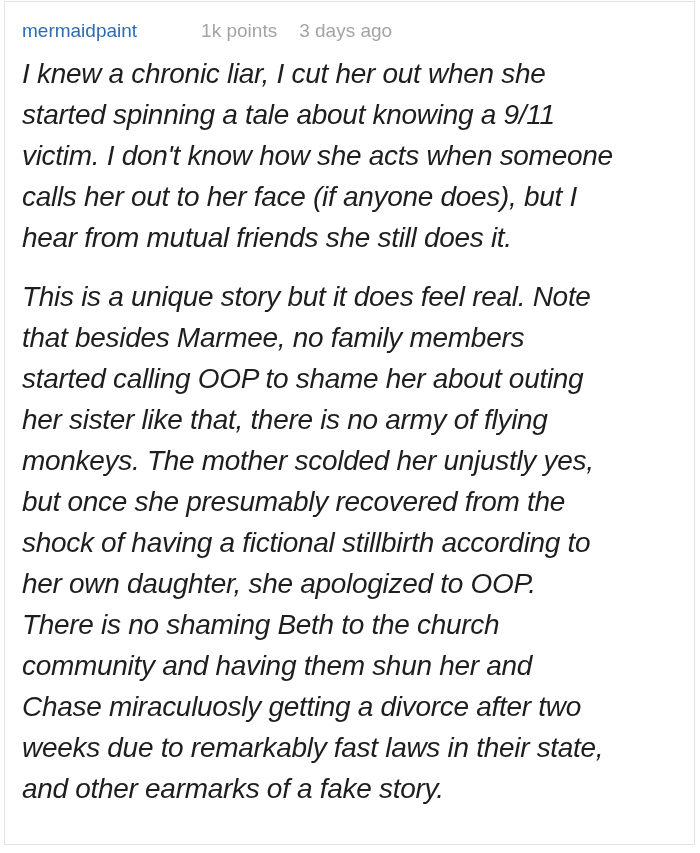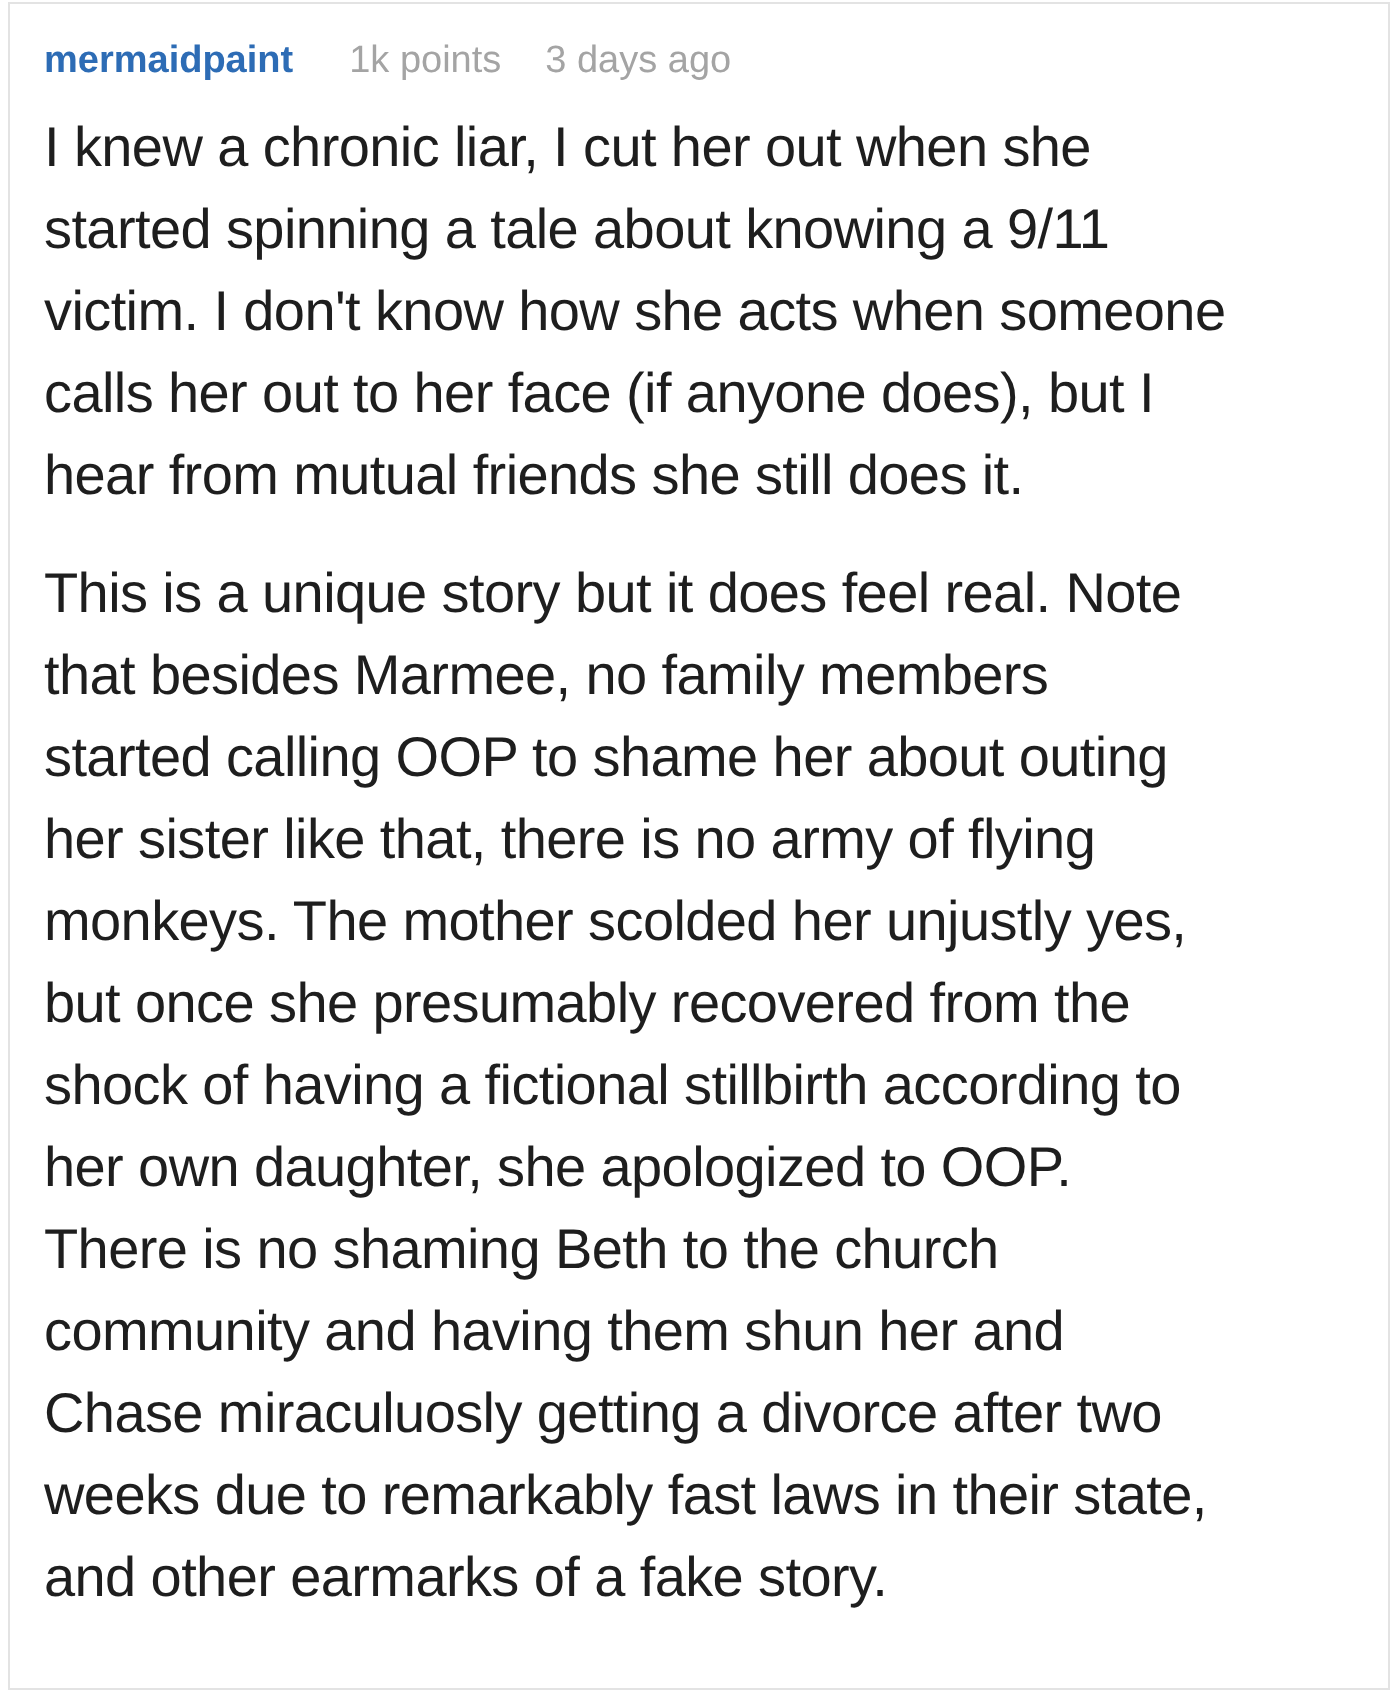--- a/index.html
+++ b/index.html
@@ -19,44 +19,46 @@
     padding: 16px 12px 13px 17px;
     min-height: 844px;
   }
   .comment-meta {
     font-size: 19px;
     line-height: 26px;
     white-space: nowrap;
   }
   .comment-author {
     color: var(--author-blue, #2d6cb5);
-    font-weight: bold;
+    font-weight: normal;
     margin-right: 28px;
     cursor: pointer;
     text-decoration: none;
   }
   .comment-points {
     color: var(--meta-gray, #a4a4a4);
     margin-right: 22px;
+    margin-left: 36px;
   }
   .comment-time {
     color: var(--meta-gray, #a4a4a4);
     text-align: center;
   }
   .comment-body {
     margin-top: 9px;
     font-size: 28px;
     line-height: 41px;
     letter-spacing: -0.3px;
     color: var(--body-text, #1e1e1e);
     max-width: 662px;
   }
   .comment-body p {
     margin: 0;
     white-space: pre-line;
+    font-style: italic;
   }
   .comment-body p + p {
     margin-top: 18px;
   }
 </style>
 </head>
 <body>
 
 <div class="comment-card">
   <div class="comment-meta">

